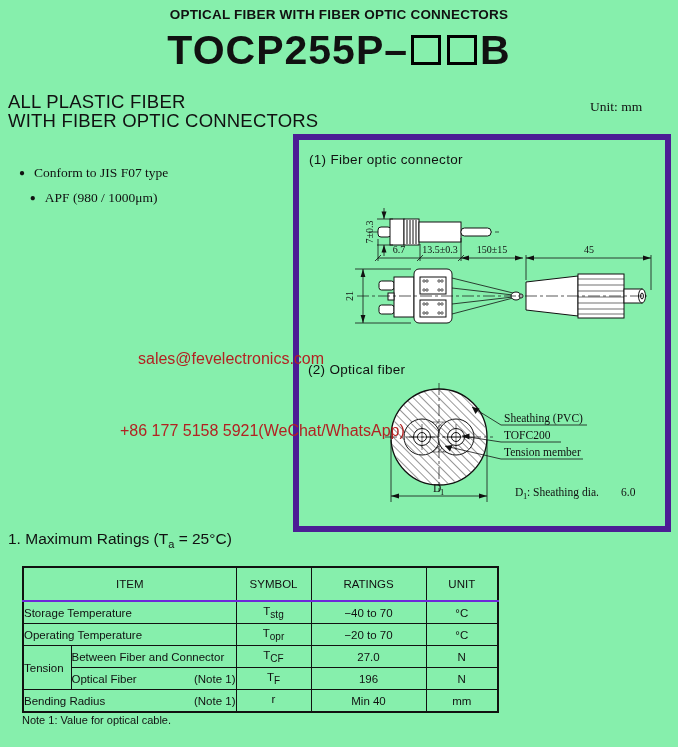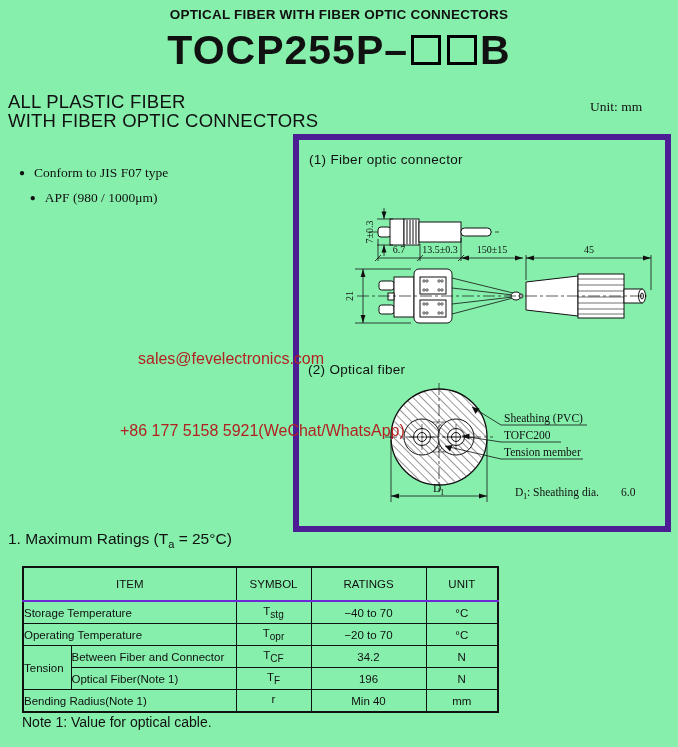--- a/index.html
+++ b/index.html
@@ -25,23 +25,23 @@
   .ratings-heading{top:530px;left:8px;font-size:15.5px;font-weight:400;}
   .ratings-heading sub{font-size:11px;}
   table.ratings{position:absolute;top:566px;left:22px;border-collapse:collapse;table-layout:fixed;width:475px;
                 font-size:11.5px;}
   table.ratings th,table.ratings td{border:1px solid #111;padding:0;height:21px;font-weight:400;}
   table.ratings thead th{height:32px;border-bottom:2px solid #6d28d9;font-size:11.5px;}
   table.ratings{border:2px solid #111;}
   table.ratings th{text-align:center;}
   td.c{text-align:center;}
   td.item-cell{padding:0 4px 0 5px;}
-  .cellflex{display:flex;align-items:center;}
+  .cellflex{display:flex;justify-content:space-between;align-items:center;}
   sub.s{font-size:10px;}
-  .tnote{top:714px;left:22px;font-size:14px;}
+  .tnote{top:714px;left:22px;font-size:11px;}
 </style>
 </head>
 <body>
 
 <div id="root">
 
   <div class="abs doc-header">OPTICAL FIBER WITH FIBER OPTIC CONNECTORS</div>
 
   <div class="abs product-title"><span>TOCP255P–</span><span class="sq"></span><span class="sq"></span><span>B</span></div>
 
@@ -268,21 +268,21 @@
       <tr>
         <td colspan="2" class="item-cell">Operating Temperature</td>
         <td class="c"><span>T</span><sub class="s">opr</sub></td>
         <td class="c">−20 to 70</td>
         <td class="c">°C</td>
       </tr>
       <tr>
         <td rowspan="2" class="item-cell">Tension</td>
         <td class="item-cell">Between Fiber and Connector</td>
         <td class="c"><span>T</span><sub class="s">CF</sub></td>
-        <td class="c">34.2</td>
+        <td class="c">27.0</td>
         <td class="c">N</td>
       </tr>
       <tr>
         <td class="item-cell">
           <div class="cellflex">
               <span>Optical Fiber</span>
               <span>(Note 1)</span>
             </div>
         </td>
         <td class="c"><span>T</span><sub class="s">F</sub></td>

